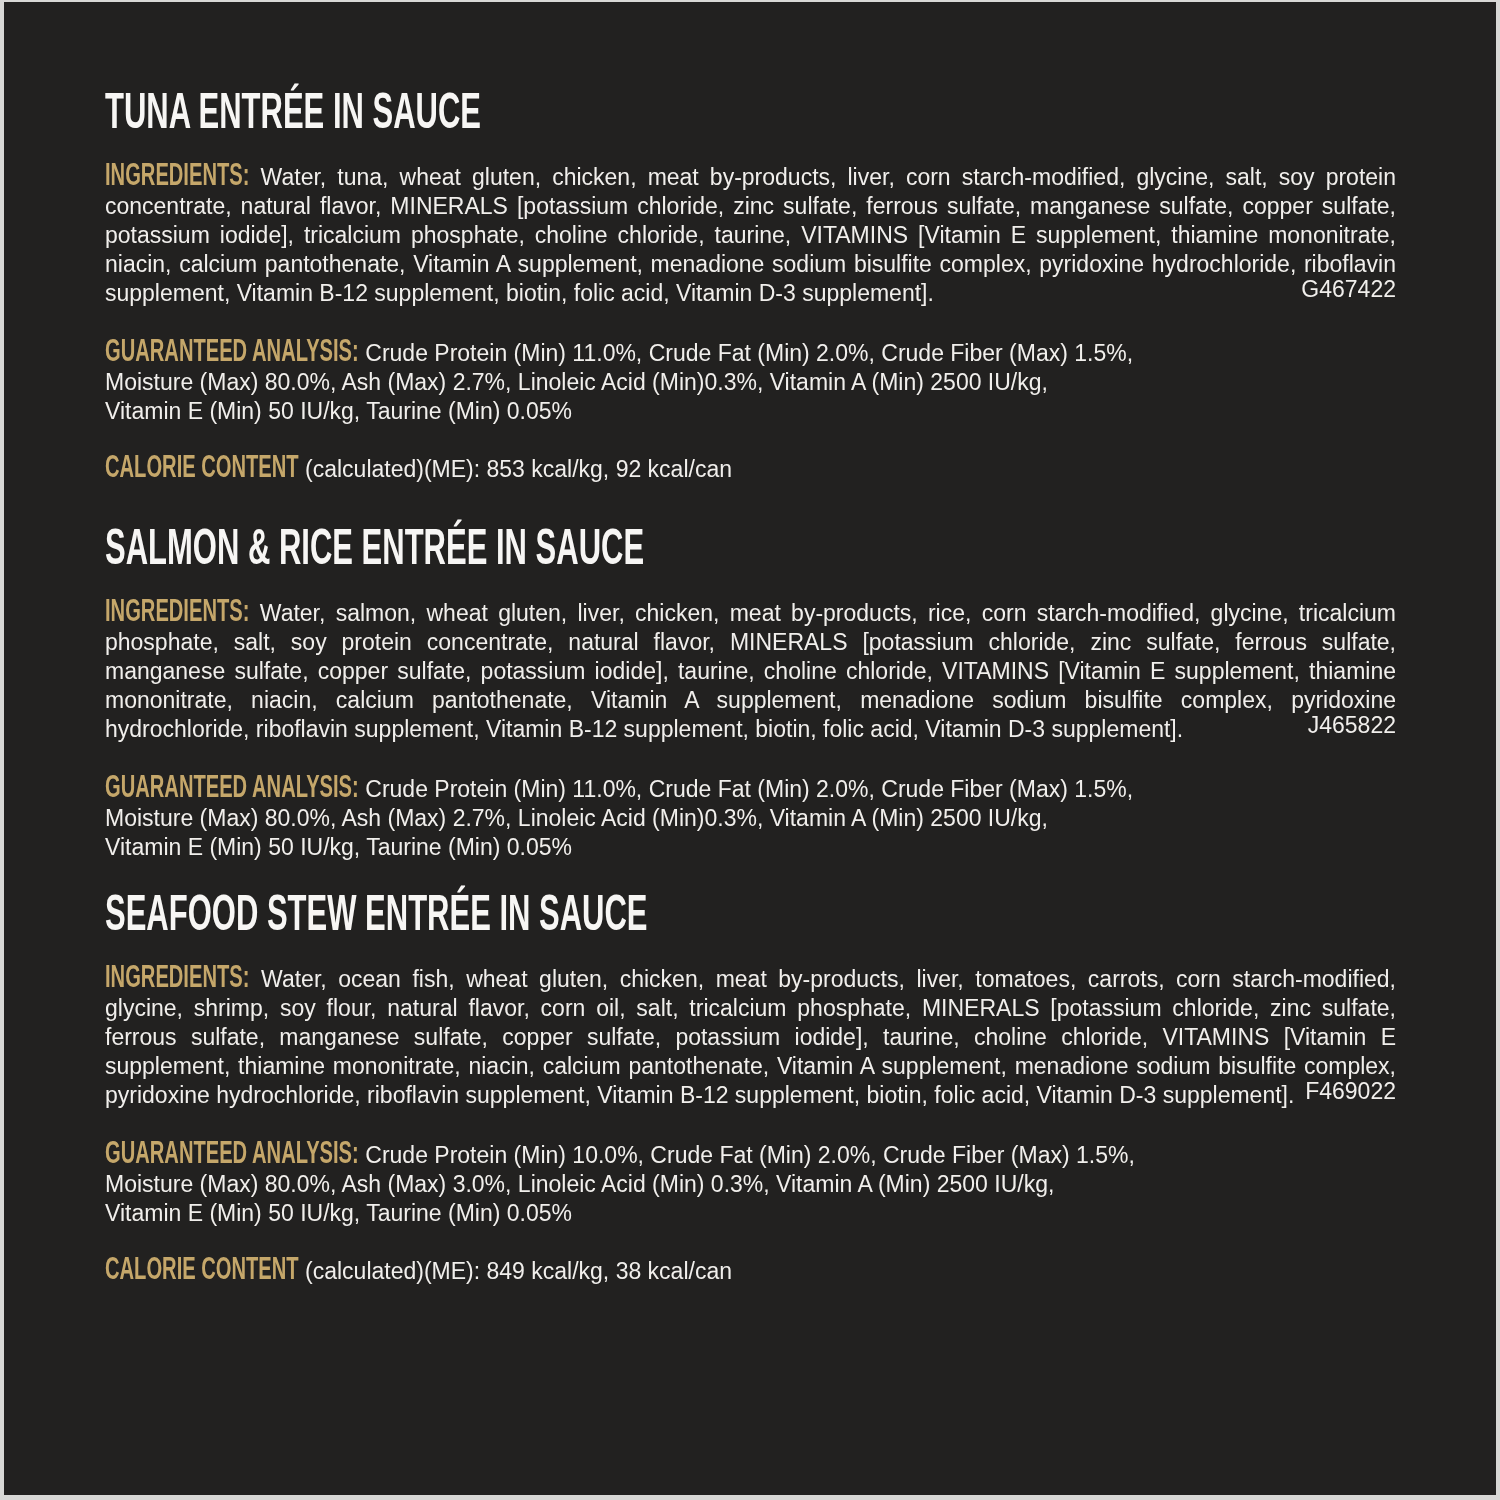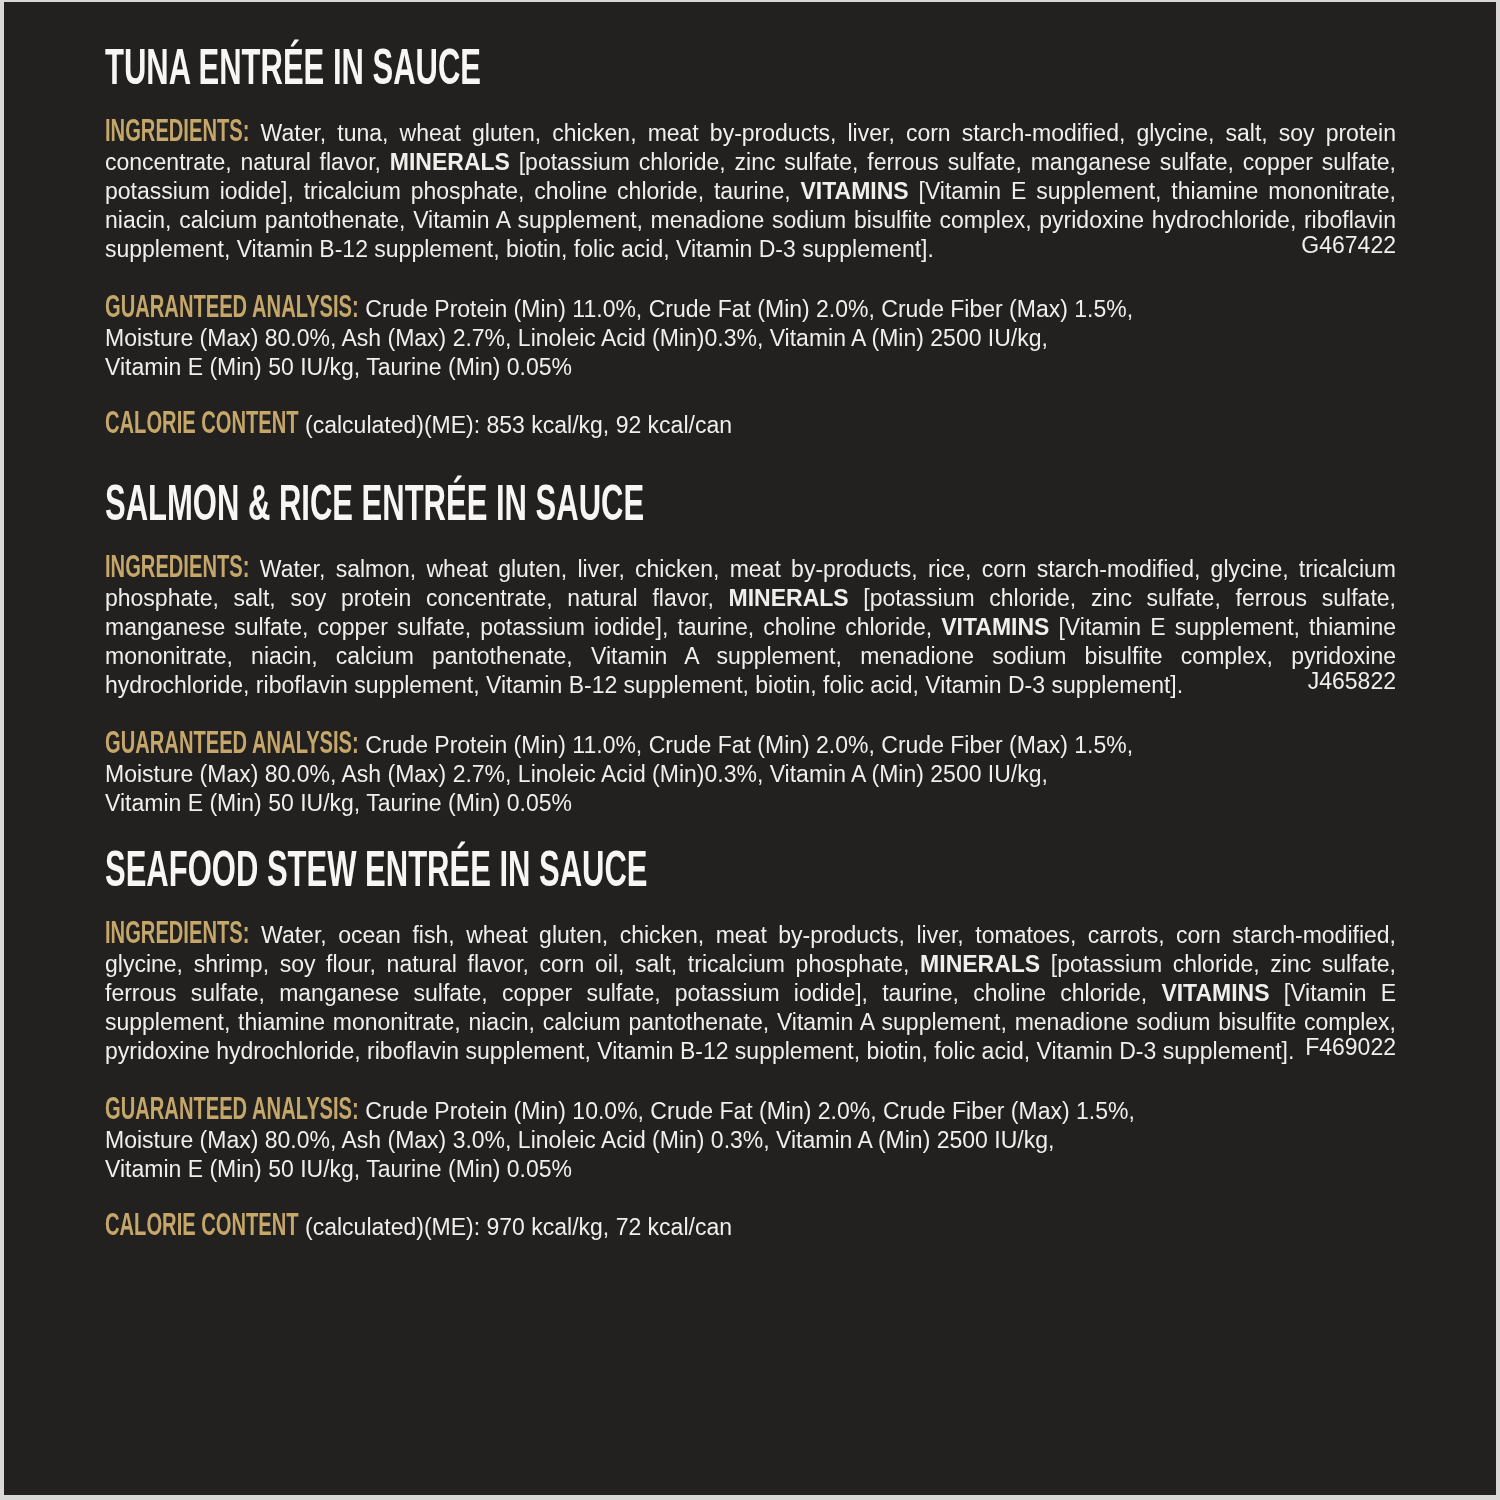--- a/index.html
+++ b/index.html
@@ -14,21 +14,21 @@
     background:var(--border);
     font-family:"Liberation Sans","DejaVu Sans",sans-serif;
     position:relative;
     overflow:hidden;
   }
   .panel{
     position:absolute;
     top:2px;left:4px;right:4px;bottom:5px;
     background:var(--bg);
     box-sizing:border-box;
-    padding:40px 100px 0 101px;
+    padding:84px 100px 0 101px;
     color:var(--fg);
   }
   .title{
     font-weight:bold;
     font-size:50px;
     line-height:1;
     letter-spacing:0px;
     color:#f7f6f4;
     margin:0 0 24px 0;
     transform:scaleX(0.62);
@@ -57,21 +57,21 @@
     vertical-align:baseline;
     white-space:nowrap;
     font-stretch:condensed;
   }
   .code{
     position:absolute;
     right:0;
     bottom:4px;
     color:var(--fg);
   }
-  .bold{ font-weight:bold; }
+  .bold{ font-weight:normal; }
 </style>
 </head>
 <body>
 
 <div class="panel">
 
   <section>
     <h2 class="title">TUNA ENTRÉE IN SAUCE</h2>
     <p class="para ingredients"><span class="label" style="display: inline-block; transform-origin: 0px 50%; transform: scaleX(0.65); margin-right: -77.7px;">INGREDIENTS:</span><span><span> Water, tuna, wheat gluten, chicken, meat by-products, liver, corn starch-modified, glycine, salt, soy protein concentrate, natural flavor, </span><span class="bold">MINERALS</span><span> [potassium chloride, zinc sulfate, ferrous sulfate, manganese sulfate, copper sulfate, potassium iodide], tricalcium phosphate, choline chloride, taurine, </span><span class="bold">VITAMINS</span><span> [Vitamin E supplement, thiamine mononitrate, niacin, calcium pantothenate, Vitamin A supplement, menadione sodium bisulfite complex, pyridoxine hydrochloride, riboflavin supplement, Vitamin B-12 supplement, biotin, folic acid, Vitamin D-3 supplement].</span></span><span class="code">G467422</span></p>
     <p class="para ga"><span class="label" style="display: inline-block; transform-origin: 0px 50%; transform: scaleX(0.65); margin-right: -136.5px;">GUARANTEED ANALYSIS:</span><span> Crude Protein (Min) 11.0%, Crude Fat (Min) 2.0%, Crude Fiber (Max) 1.5%,<br>Moisture (Max) 80.0%, Ash (Max) 2.7%, Linoleic Acid (Min)0.3%, Vitamin A (Min) 2500 IU/kg,<br>Vitamin E (Min) 50 IU/kg, Taurine (Min) 0.05%</span></p>
@@ -81,16 +81,16 @@
   <section>
     <h2 class="title">SALMON &amp; RICE ENTRÉE IN SAUCE</h2>
     <p class="para ingredients"><span class="label" style="display: inline-block; transform-origin: 0px 50%; transform: scaleX(0.65); margin-right: -77.7px;">INGREDIENTS:</span><span><span> Water, salmon, wheat gluten, liver, chicken, meat by-products, rice, corn starch-modified, glycine, tricalcium phosphate, salt, soy protein concentrate, natural flavor, </span><span class="bold">MINERALS</span><span> [potassium chloride, zinc sulfate, ferrous sulfate, manganese sulfate, copper sulfate, potassium iodide], taurine, choline chloride, </span><span class="bold">VITAMINS</span><span> [Vitamin E supplement, thiamine mononitrate, niacin, calcium pantothenate, Vitamin A supplement, menadione sodium bisulfite complex, pyridoxine hydrochloride, riboflavin supplement, Vitamin B-12 supplement, biotin, folic acid, Vitamin D-3 supplement].</span></span><span class="code">J465822</span></p>
     <p class="para ga"><span class="label" style="display: inline-block; transform-origin: 0px 50%; transform: scaleX(0.65); margin-right: -136.5px;">GUARANTEED ANALYSIS:</span><span> Crude Protein (Min) 11.0%, Crude Fat (Min) 2.0%, Crude Fiber (Max) 1.5%,<br>Moisture (Max) 80.0%, Ash (Max) 2.7%, Linoleic Acid (Min)0.3%, Vitamin A (Min) 2500 IU/kg,<br>Vitamin E (Min) 50 IU/kg, Taurine (Min) 0.05%</span></p>
   </section>
 
   <section>
     <h2 class="title">SEAFOOD STEW ENTRÉE IN SAUCE</h2>
     <p class="para ingredients"><span class="label" style="display: inline-block; transform-origin: 0px 50%; transform: scaleX(0.65); margin-right: -77.7px;">INGREDIENTS:</span><span><span> Water, ocean fish, wheat gluten, chicken, meat by-products, liver, tomatoes, carrots, corn starch-modified, glycine, shrimp, soy flour, natural flavor, corn oil, salt, tricalcium phosphate, </span><span class="bold">MINERALS</span><span> [potassium chloride, zinc sulfate, ferrous sulfate, manganese sulfate, copper sulfate, potassium iodide], taurine, choline chloride, </span><span class="bold">VITAMINS</span><span> [Vitamin E supplement, thiamine mononitrate, niacin, calcium pantothenate, Vitamin A supplement, menadione sodium bisulfite complex, pyridoxine hydrochloride, riboflavin supplement, Vitamin B-12 supplement, biotin, folic acid, Vitamin D-3 supplement].</span></span><span class="code">F469022</span></p>
     <p class="para ga"><span class="label" style="display: inline-block; transform-origin: 0px 50%; transform: scaleX(0.65); margin-right: -136.5px;">GUARANTEED ANALYSIS:</span><span> Crude Protein (Min) 10.0%, Crude Fat (Min) 2.0%, Crude Fiber (Max) 1.5%,<br>Moisture (Max) 80.0%, Ash (Max) 3.0%, Linoleic Acid (Min) 0.3%, Vitamin A (Min) 2500 IU/kg,<br>Vitamin E (Min) 50 IU/kg, Taurine (Min) 0.05%</span></p>
-    <p class="para cal"><span class="label" style="display: inline-block; transform-origin: 0px 50%; transform: scaleX(0.65); margin-right: -104.3px;">CALORIE CONTENT</span><span> (calculated)(ME): 970 kcal/kg, 72 kcal/can</span></p>
+    <p class="para cal"><span class="label" style="display: inline-block; transform-origin: 0px 50%; transform: scaleX(0.65); margin-right: -104.3px;">CALORIE CONTENT</span><span> (calculated)(ME): 849 kcal/kg, 38 kcal/can</span></p>
   </section>
 
 </div>
 
 </body></html>

